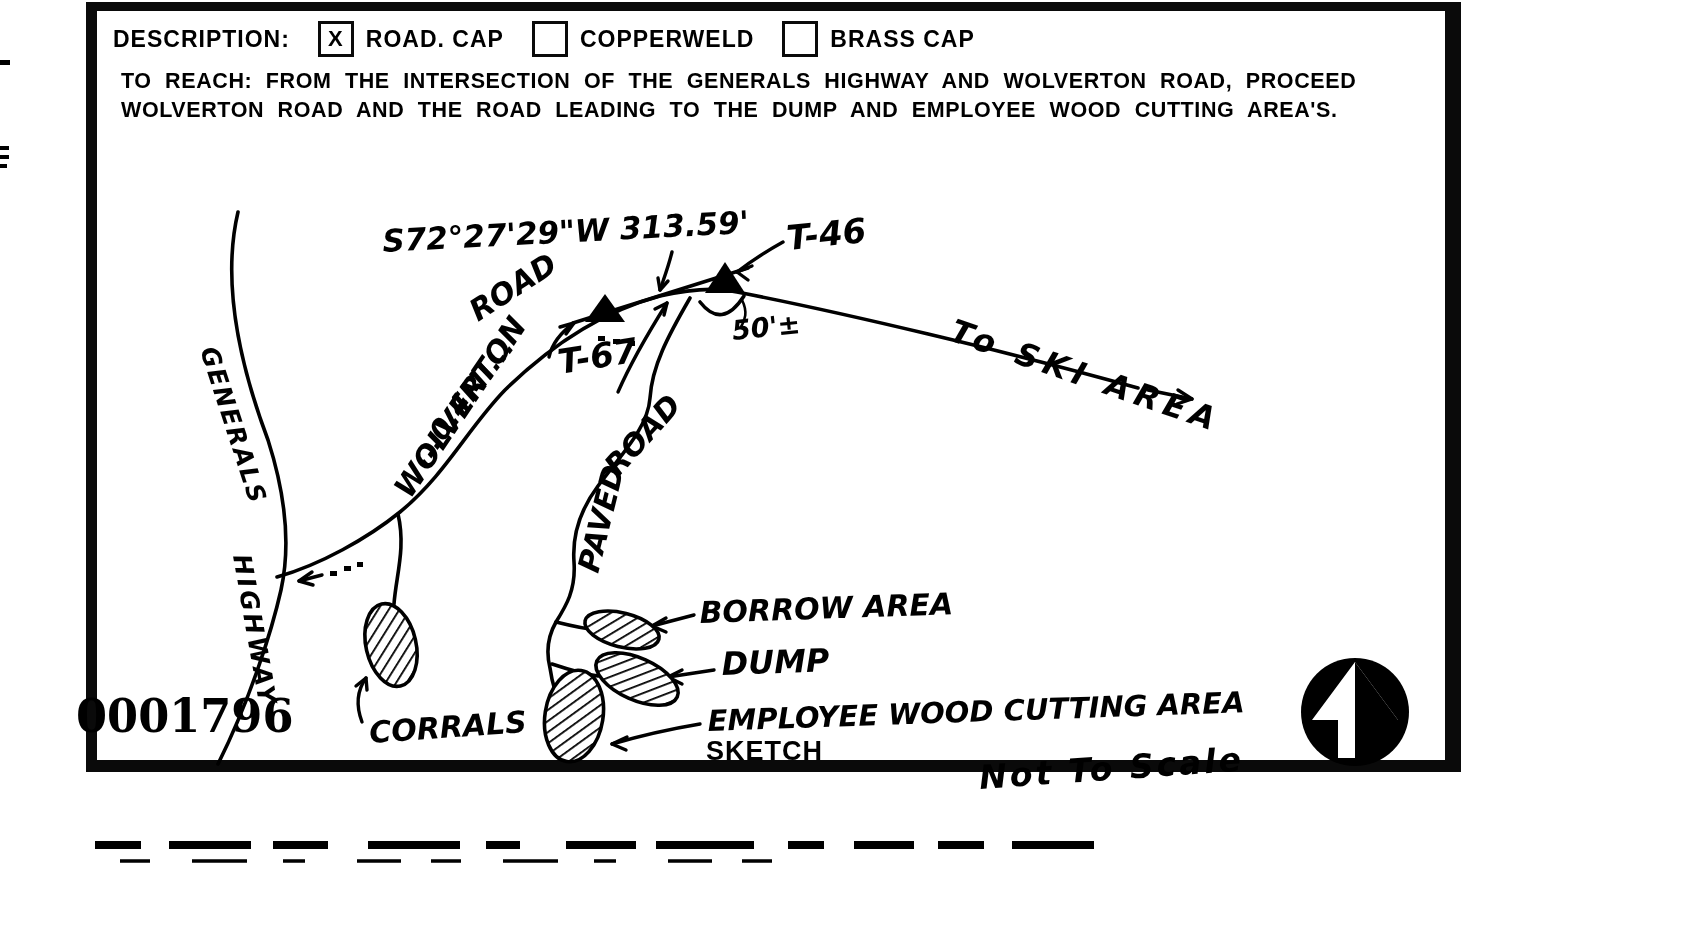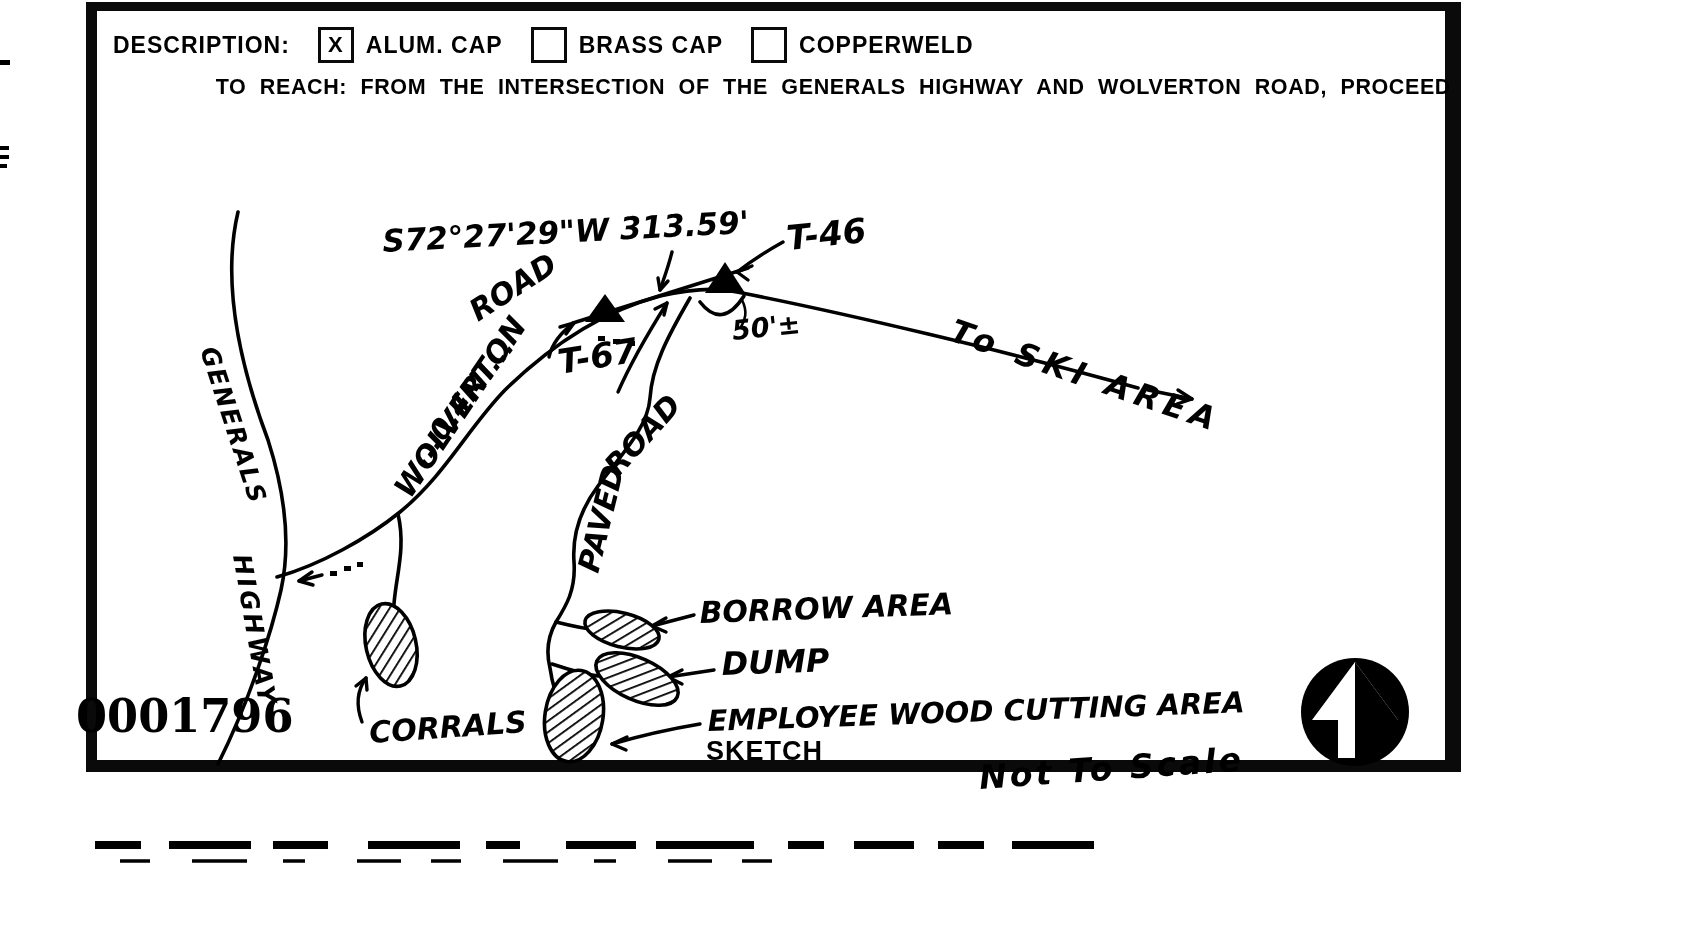--- a/index.html
+++ b/index.html
@@ -1,29 +1,29 @@
 <!DOCTYPE html>
 <html><head>
 <meta charset="utf-8">
 <style>
   html,body{margin:0;padding:0;background:#fff;}
   body{width:1696px;height:934px;position:relative;overflow:hidden;
        font-family:"Liberation Sans",sans-serif;color:#000;}
   .frame{position:absolute;left:86px;top:2px;width:1375px;height:770px;
          box-sizing:border-box;border:solid #0a0a0a;border-width:9px 16px 12px 11px;
          background:#fff;z-index:1;}
-  .hdr{display:flex;align-items:center;gap:14px;padding:16px 0 0 16px;
+  .hdr{display:flex;align-items:center;gap:14px;padding:10px 0 0 16px;
        font-size:23px;font-weight:bold;letter-spacing:1px;white-space:nowrap;}
   .cbgroup{display:flex;align-items:center;gap:12px;}
   .cb{width:30px;height:30px;border:3px solid #0a0a0a;display:flex;align-items:center;
       justify-content:center;font-size:22px;font-weight:bold;margin-left:14px;}
   .other-line{display:inline-block;width:215px;border-bottom:3px solid #0a0a0a;
       height:24px;margin-left:22px;transform:rotate(-0.6deg);}
   .para{margin:10px 0 12px 24px;width:1330px;font-size:21.5px;font-weight:bold;
-        line-height:28.5px;letter-spacing:0.6px;word-spacing:0.32em;text-align:right;}
+        line-height:28.5px;letter-spacing:0.6px;word-spacing:0.32em;}
   .sk{position:absolute;left:0;top:0;width:1696px;height:934px;z-index:2;}
   .stamp{position:absolute;left:76px;top:688px;z-index:5;
          font-family:"DejaVu Serif",serif;font-weight:700;font-size:47px;
          letter-spacing:0px;transform:scaleX(0.95);transform-origin:left;}
   .noise{position:absolute;z-index:0;background:#000;}
   svg text{fill:#000;}
   .hand{font-family:"DejaVu Sans",sans-serif;font-style:italic;font-weight:bold;}
   .print{font-family:"Liberation Sans",sans-serif;font-weight:bold;letter-spacing:1px;}
 </style>
 </head>
@@ -37,37 +37,38 @@
 <div class="noise" style="left:1246px;top:291px;width:6px;height:4px;"></div>
 <div class="noise" style="left:1080px;top:573px;width:6px;height:4px;"></div>
 
 <div class="frame">
   <div class="hdr">
     <span>DESCRIPTION:</span>
     <span class="cbgroup">
       <span class="cb">
           <span>X</span>
         </span>
-      <span>ALUM. CAP</span>
+      <span>ROAD. CAP</span>
+    </span>
+    <span class="cbgroup">
+      <span class="cb">
+          <span></span>
+        </span>
+      <span>COPPERWELD</span>
     </span>
     <span class="cbgroup">
       <span class="cb">
           <span></span>
         </span>
       <span>BRASS CAP</span>
     </span>
-    <span class="cbgroup">
-      <span class="cb">
-          <span></span>
-        </span>
-      <span>COPPERWELD</span>
-    </span>
   </div>
   <div class="para">
     <div>TO REACH: FROM THE INTERSECTION OF THE GENERALS HIGHWAY AND WOLVERTON ROAD, PROCEED</div>
+    <div>WOLVERTON ROAD AND THE ROAD LEADING TO THE DUMP AND EMPLOYEE WOOD CUTTING AREA'S.</div>
   </div>
 </div>
 
 <div class="stamp">0001796</div>
 
 <svg class="sk" viewBox="0 0 1696 934">
   <defs>
     <pattern id="hatch" width="9" height="9" patternUnits="userSpaceOnUse" patternTransform="rotate(45)">
       <rect width="9" height="9" fill="#fff"></rect>
       <line x1="0" y1="0" x2="0" y2="9" stroke="#000" stroke-width="3.6"></line>

